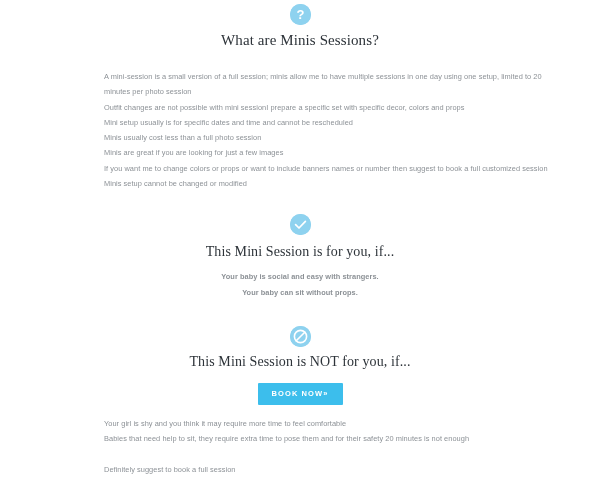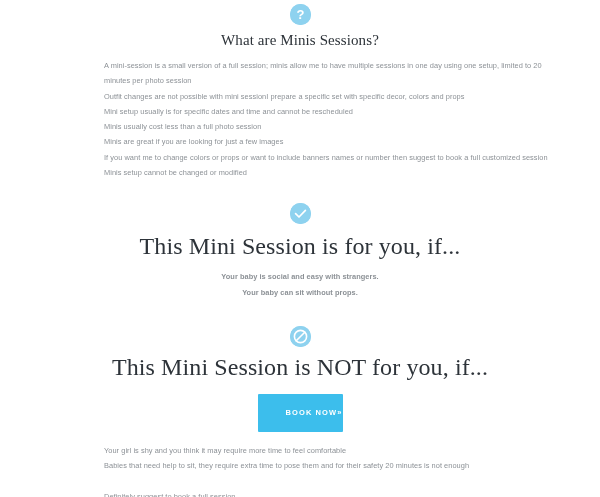--- a/index.html
+++ b/index.html
@@ -48,21 +48,21 @@
   .heading {
     font-family: "Liberation Serif", serif;
     font-size: 15px;
     font-weight: 400;
     color: #2d3339;
     text-align: center;
     margin: 7px 0 0 0;
     letter-spacing: .1px;
   }
   .heading-lg {
-    font-size: 24px;
+    font-size: 14px;
   }
 
   
   .copy {
     font-size: 7.4px;
     line-height: 15.3px;
     color: #8c9196;
     letter-spacing: .05px;
   }
   .copy p {
@@ -86,23 +86,23 @@
   .book-btn {
     background: #3cbeec;
     color: #ffffff;
     border: none;
     font-family: "Liberation Sans", sans-serif;
     font-size: 7.5px;
     font-weight: bold;
     letter-spacing: 1.1px;
     padding: 0;
     width: 85px;
-    height: 38px;
+    height: 22px;
     line-height: 22px;
-    text-align: right;
+    text-align: center;
     cursor: pointer;
     border-radius: 1px;
   }
 
   
   .block-1 { margin-top: 0px; }
   .sec-icon-2 { margin-top: 23px; }
   .sec-icon-3 { margin-top: 26px; }
   .sub-centered { margin-top: 9px; }
   .after-btn { margin-top: 11px; }
@@ -118,21 +118,21 @@
       <span class="circle-icon">
         <svg width="21" height="21" viewBox="0 0 21 21" aria-hidden="true">
           <circle cx="10.5" cy="10.5" r="10.5" fill="#8ed2ef"></circle>
           <text x="10.5" y="15" text-anchor="middle" font-family="Liberation Sans, sans-serif" font-size="13" font-weight="bold" fill="#ffffff">?</text>
         </svg>
       </span>
     </div>
 
     <h2 class="heading">What are Minis Sessions?</h2>
 
-    <div class="copy" style="margin-top:9px">
+    <div class="copy" style="margin-top:20px">
       <p>A mini-session is a small version of a full session; minis allow me to have multiple sessions in one day using one setup, limited to 20</p>
       <p>minutes per photo session</p>
       <p>Outfit changes are not possible with mini sessionI prepare a specific set with specific decor, colors and props</p>
       <p>Mini setup usually is for specific dates and time and cannot be rescheduled</p>
       <p>Minis usually cost less than a full photo session</p>
       <p>Minis are great if you are looking for just a few images</p>
       <p>If you want me to change colors or props or want to include banners names or number then suggest to book a full customized session</p>
       <p>Minis setup cannot be changed or modified</p>
     </div>
 

